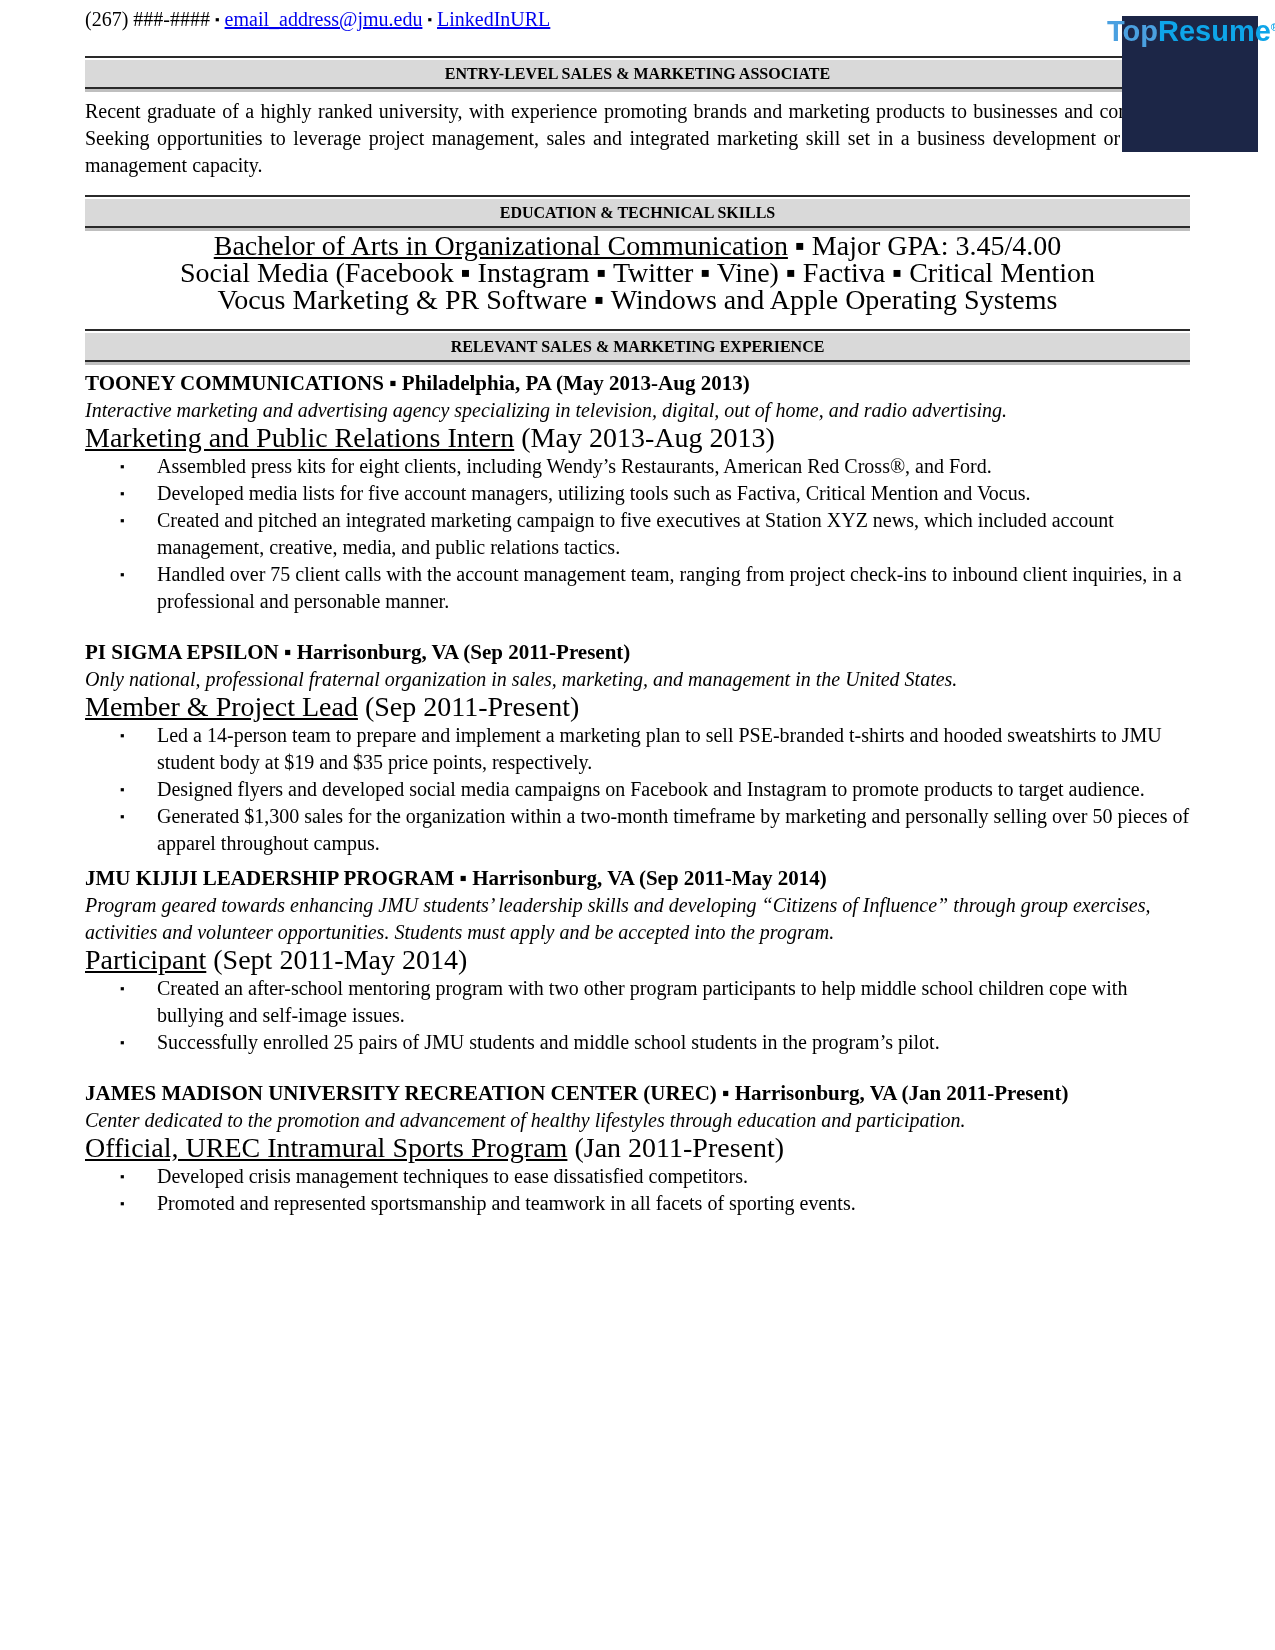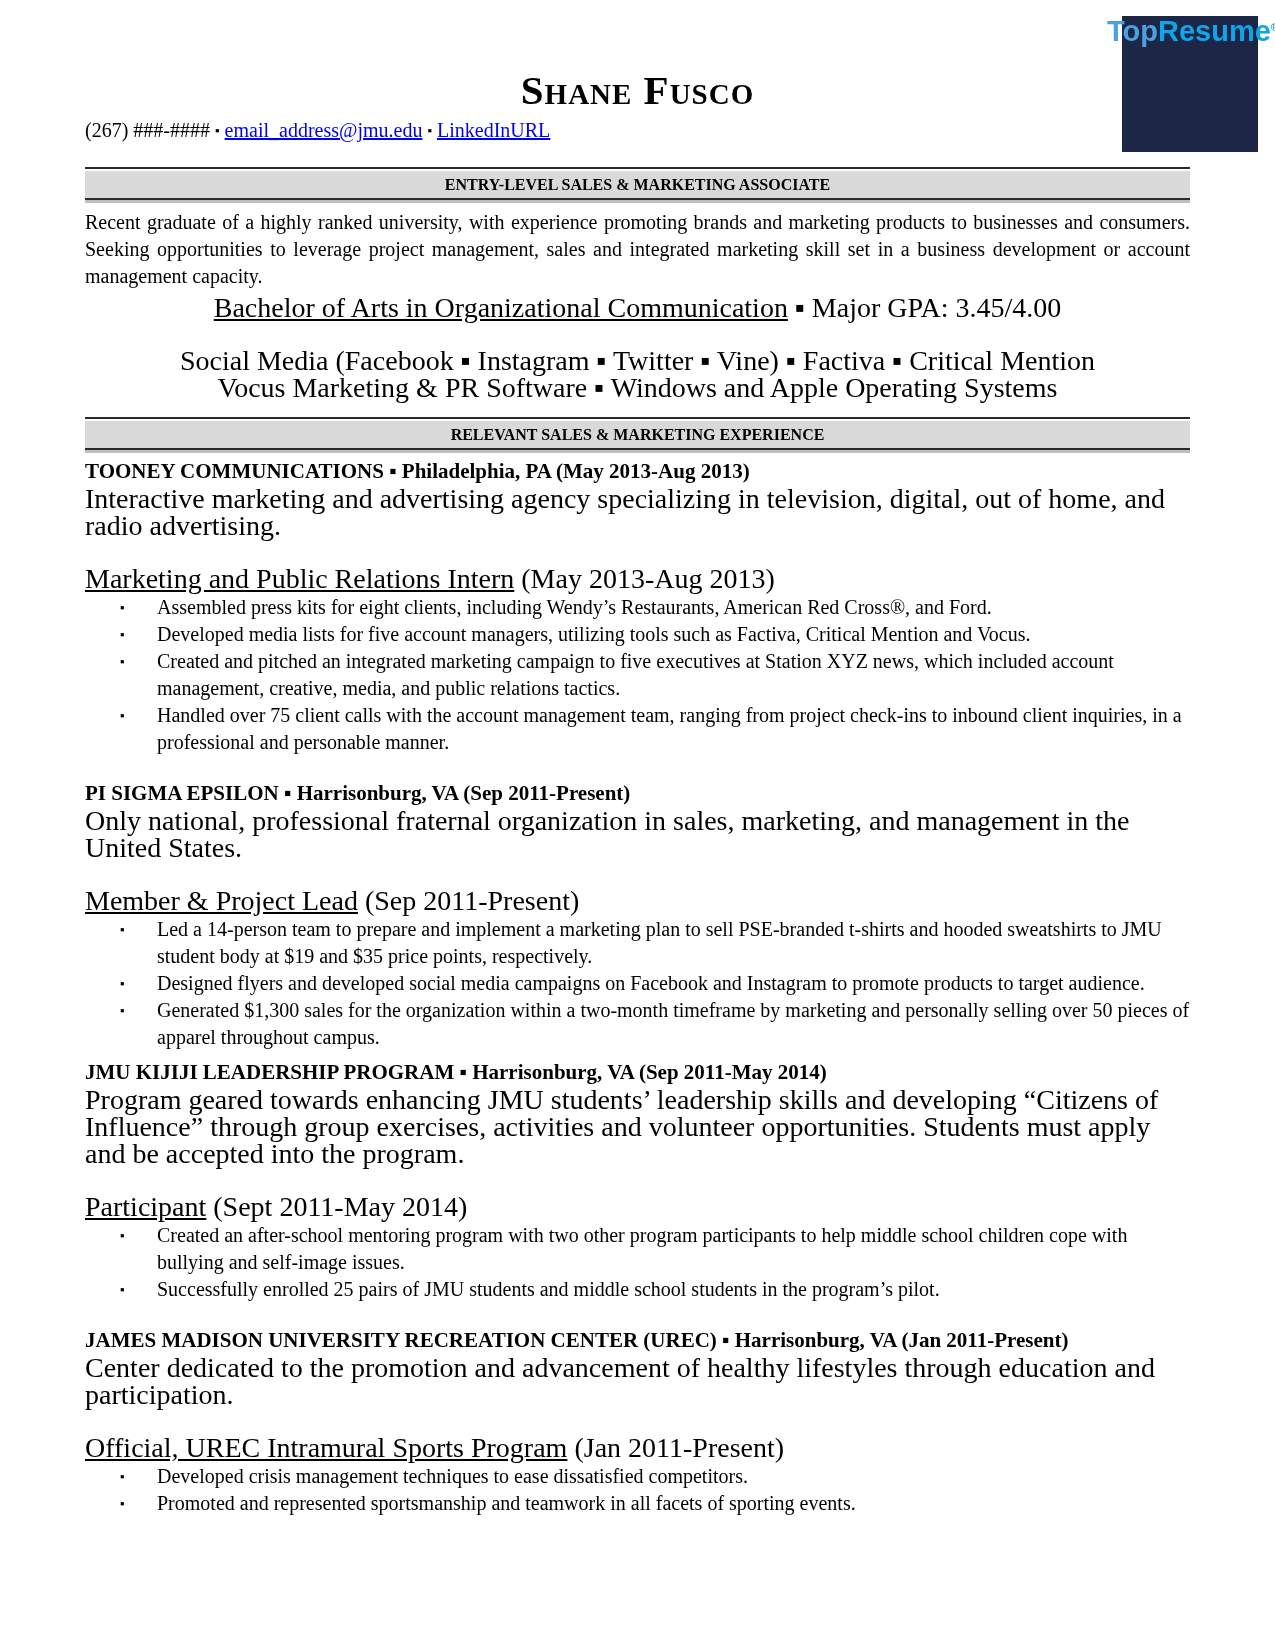--- a/index.html
+++ b/index.html
@@ -64,52 +64,54 @@
 
   
   .summary {
     margin-top: 9px;
     font-size: 20px; line-height: 27px;
     text-align: justify;
   }
   .center { text-align: center; }
   .bold-line { font-weight: 700; font-size: 21px; line-height: 27px; }
   .plain-line { font-size: 28px; line-height: 27px; }
-  .italic-line { font-size: 28px; line-height: 27px; }
+  .italic-line { font-style: italic; font-size: 20px; line-height: 27px; }
   .u { text-decoration: underline; }
   .mt8  { margin-top: 8px; }
   .mt4  { margin-top: 4px; }
   .mt24 { margin-top: 24px; }
-  .mt26 { margin-top: 26px; }
+  .mt26 { }
 
   .bullets { margin-top: 2px; }
   .bullet { display: flex; margin-left: 35px; font-size: 20px; line-height: 27px; }
   .bullet .marker { flex: 0 0 37px; font-size: 13px; line-height: 27px; }
   .bullet .btext { flex: 1; }
 </style>
 </head>
 <body>
 
 <div class="logo">
   <div class="top">Top</div>
   <div class="resume"><span>Resume</span><sup>®</sup></div>
 </div>
 
 <div class="page">
 
-  <div class="name">Shane Fusco</div>
   <div class="contact">
     <span>(267) ###-####</span><span class="sep">▪</span><span class="link">email_address@jmu.edu</span><span class="sep">▪</span><span class="link">LinkedInURL</span>
   </div>
 
   <div class="banner mt-head1">
     <div class="banner-inner">ENTRY-LEVEL SALES &amp; MARKETING ASSOCIATE</div>
   </div>
   <div class="summary">Recent graduate of a highly ranked university, with experience promoting brands and marketing products to businesses and consumers. Seeking opportunities to leverage project management, sales and integrated marketing skill set in a business development or account management capacity.</div>
 
+  <div class="banner mt-head">
+    <div class="banner-inner">EDUCATION &amp; TECHNICAL SKILLS</div>
+  </div>
   <div class="center plain-line mt4">
     <span class="u">Bachelor of Arts in Organizational Communication</span><span> ▪ Major GPA: 3.45/4.00</span>
   </div>
   <div class="center plain-line mt26">Social Media (Facebook ▪ Instagram ▪ Twitter ▪ Vine) ▪ Factiva ▪ Critical Mention</div>
   <div class="center plain-line">Vocus Marketing &amp; PR Software ▪ Windows and Apple Operating Systems</div>
 
   <div class="banner mt-head">
     <div class="banner-inner">RELEVANT SALES &amp; MARKETING EXPERIENCE</div>
   </div>
 

